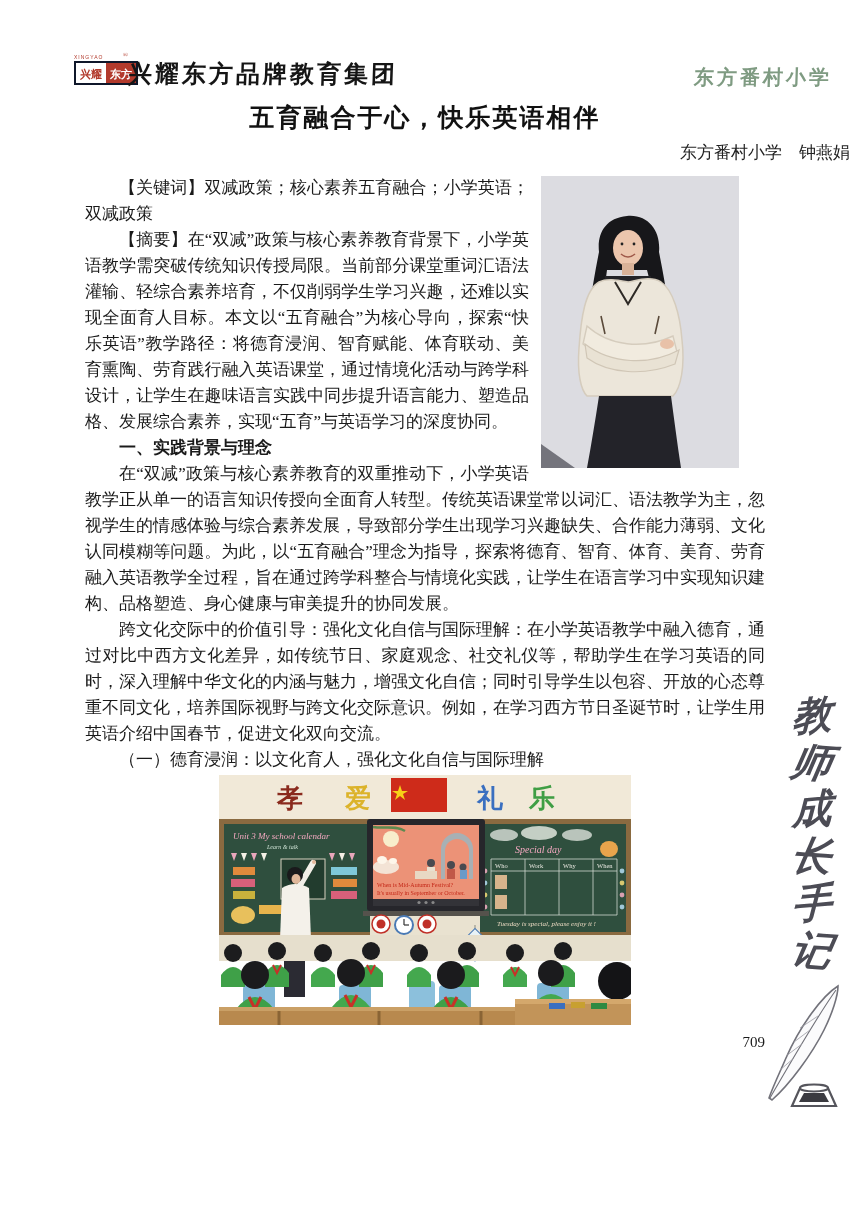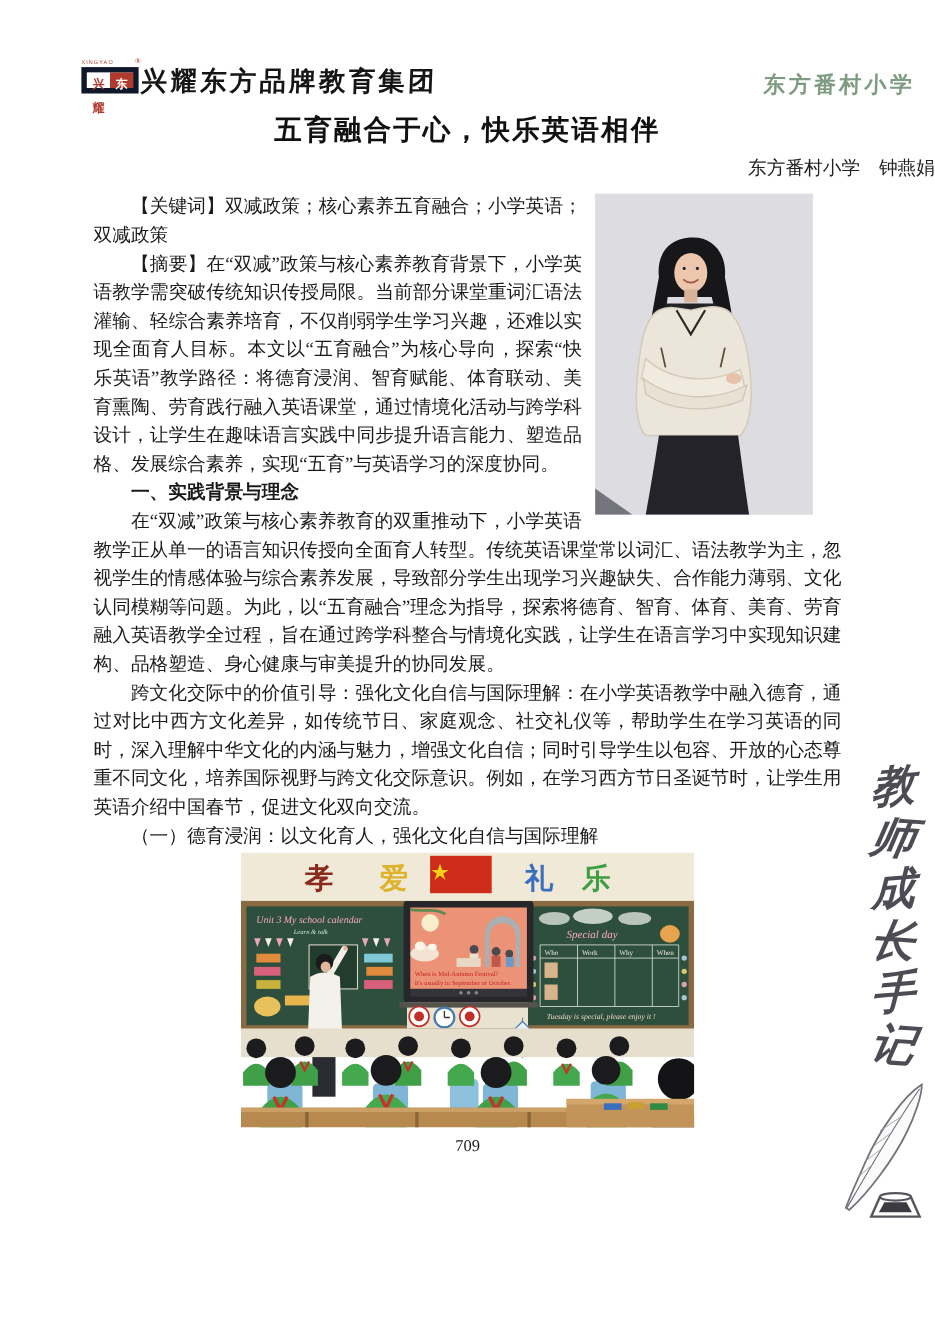--- a/index.html
+++ b/index.html
@@ -3,21 +3,21 @@
 <meta charset="utf-8">
 <style>
   html,body{margin:0;padding:0;background:#ffffff;}
   .page{
     position:relative;width:850px;height:1205px;background:#ffffff;
     font-family:"Liberation Serif",serif;color:#1a1a1a;overflow:hidden;
   }
   
   .seal{position:absolute;left:74px;top:54px;width:50px;height:38px;}
   .seal-top{font-family:"Liberation Sans",sans-serif;font-size:5px;color:#b23a2c;letter-spacing:1px;text-align:left;line-height:7px;}
-  .seal-box{display:flex;width:52px;height:24px;border:5px solid #0f172a;box-sizing:border-box;}
+  .seal-box{display:flex;width:64px;height:24px;border:2px solid #0f172a;box-sizing:border-box;}
   .seal-l{flex:1;background:#fff;color:#b23a2c;font-weight:bold;font-size:11px;line-height:22px;text-align:center;}
   .seal-r{flex:1;background:#b23a2c;color:#fff;font-weight:bold;font-size:11px;line-height:22px;text-align:center;}
   .seal-reg{position:absolute;right:-4px;top:-3px;color:#b23a2c;font-size:7px;}
   .brand{
     position:absolute;left:128px;top:58px;font-size:24px;font-weight:bold;
     letter-spacing:3px;color:#151515;transform:skewX(-2deg);
   }
   .school{
     position:absolute;right:18px;top:64px;font-size:20px;font-weight:bold;
     letter-spacing:3px;color:#7f9b82;transform:skewX(-2deg);
@@ -30,21 +30,21 @@
   .content{
     position:absolute;left:85px;top:175px;width:680px;
     font-size:17px;line-height:26px;text-align:justify;
   }
   .content p{margin:0;text-indent:2em;}
   .h-bold{margin:0;text-indent:2em;font-weight:bold;font-family:"Liberation Sans",sans-serif;font-size:17px;}
   .portrait-wrap{float:right;width:198px;height:300px;margin:1px 26px 0 12px;}
   .portrait-wrap svg{display:block;}
   .figure-wrap{width:412px;margin:2px 0 4px 134px;}
   .figure-wrap svg{display:block;}
-  .pagenum{margin-top:6px;text-align:center;font-size:15px;text-indent:0 !important;}
+  .pagenum{margin-top:6px;text-align:right;font-size:15px;text-indent:0 !important;}
   
   .vertical-motto{
     position:absolute;left:786px;top:694px;width:52px;display:flex;flex-direction:column;
     align-items:center;gap:5px;font-size:40px;color:#4c4c55;font-style:italic;font-weight:bold;
     font-family:"DejaVu Serif",serif;
   }
   .vertical-motto span{display:block;line-height:42px;}
   .vertical-motto span:nth-child(odd){transform:rotate(-5deg) skewX(-6deg);}
   .vertical-motto span:nth-child(even){transform:rotate(4deg) skewX(-6deg);}
   .quill{position:absolute;left:756px;top:982px;}

